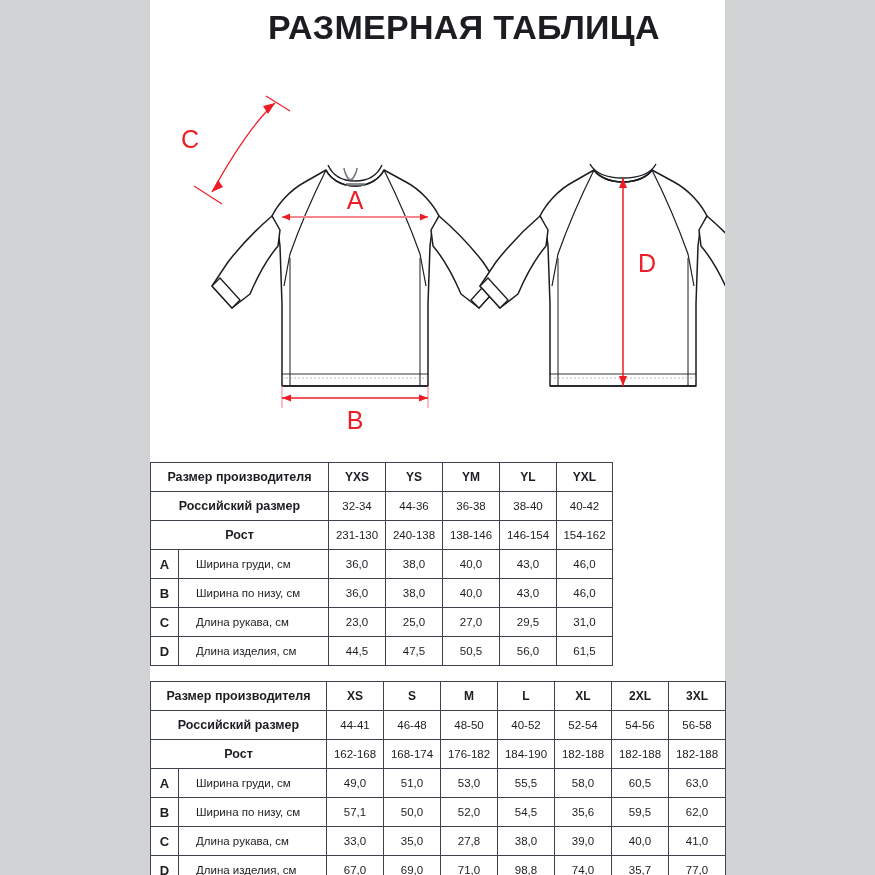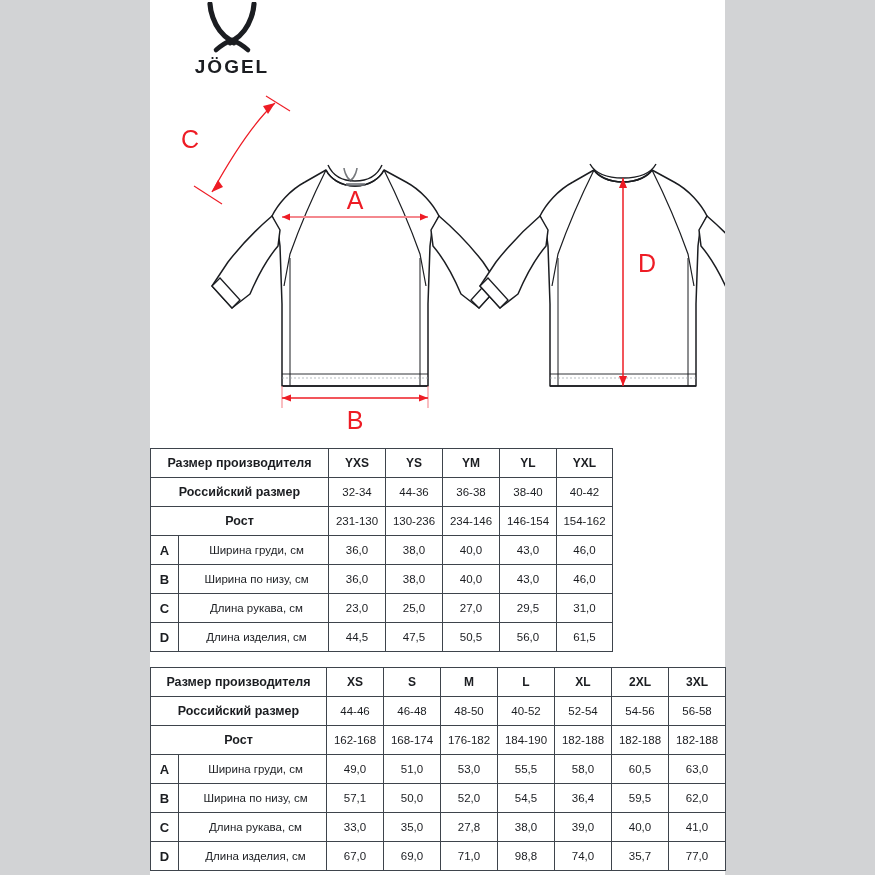--- a/index.html
+++ b/index.html
@@ -84,20 +84,21 @@
     height: 352px;
   }
   .figures svg { display: block; }
 
   
   .tbl {
     position: absolute;
     border-collapse: collapse;
     table-layout: fixed;
     background: #fff;
+    margin-top: 14px;
   }
   .tbl td {
     border: 1.6px solid #3e444c;
     color: #1b1d21;
     text-align: center;
     vertical-align: middle;
     padding: 0;
     font-size: 11.5px;
     height: 29px;
     box-sizing: border-box;
@@ -111,44 +112,36 @@
   .tbl td.lbl-head {
     font-weight: 700;
     font-size: 12.5px;
     text-align: center;
   }
   .tbl td.letter {
     font-weight: 700;
     font-size: 13px;
   }
   .tbl td.desc {
-    text-align: center;
-    padding-left: 6px;
+    text-align: left;
+    padding-left: 17px;
     font-size: 11.5px;
   }
 
   #table1 { left: 0px; top: 448px; width: 462px; }
   #table2 { left: 0px; top: 667px; width: 575px; }
 </style>
 </head>
 <body>
 
 <div id="page">
   <div class="sheet">
 
     <div class="header">
-      <div class="logo-block">
-        <svg class="logo-mark" viewBox="0 0 60 58">
-          <path d="M8 2 C8 2 9 26 28 38 C30.4 39.6 30.4 39.6 32 40.8 L32 40.8" fill="none" stroke="#1b1d21" stroke-width="5.2" stroke-linecap="round"></path>
-          <path d="M52 2 C52 2 51 26 32 38 C29.6 39.6 29.6 39.6 28 40.8" fill="none" stroke="#1b1d21" stroke-width="5.2" stroke-linecap="round"></path>
-          <path d="M14 48 C14 48 22 41 30 38" fill="none" stroke="#1b1d21" stroke-width="4.6" stroke-linecap="round"></path>
-          <path d="M46 48 C46 48 38 41 30 38" fill="none" stroke="#1b1d21" stroke-width="4.6" stroke-linecap="round"></path>
-        </svg>
-        <div class="logo-word">JÖGEL</div>
-      </div>
+      <div class="page-title">РАЗМЕРНАЯ ТАБЛИЦА</div>
     </div>
 
     <div class="figures">
       <svg width="575" height="352" viewBox="0 0 575 352">
 
         <g>
 
           <path d="M122 130
                    C128 118 140 104 155 96
                    L176 84
@@ -304,22 +297,22 @@
           <td class="lbl-head" colspan="2">Российский размер</td>
           <td>32-34</td>
           <td>44-36</td>
           <td>36-38</td>
           <td>38-40</td>
           <td>40-42</td>
         </tr>
         <tr>
           <td class="lbl-head" colspan="2">Рост</td>
           <td>231-130</td>
-          <td>130-236</td>
-          <td>234-146</td>
+          <td>240-138</td>
+          <td>138-146</td>
           <td>146-154</td>
           <td>154-162</td>
         </tr>
         <tr>
           <td class="letter">A</td>
           <td class="desc">Ширина груди, см</td>
           <td>36,0</td>
           <td>38,0</td>
           <td>40,0</td>
           <td>43,0</td>
@@ -373,21 +366,21 @@
           <td class="hdr">XS</td>
           <td class="hdr">S</td>
           <td class="hdr">M</td>
           <td class="hdr">L</td>
           <td class="hdr">XL</td>
           <td class="hdr">2XL</td>
           <td class="hdr">3XL</td>
         </tr>
         <tr>
           <td class="lbl-head" colspan="2">Российский размер</td>
-          <td>44-46</td>
+          <td>44-41</td>
           <td>46-48</td>
           <td>48-50</td>
           <td>40-52</td>
           <td>52-54</td>
           <td>54-56</td>
           <td>56-58</td>
         </tr>
         <tr>
           <td class="lbl-head" colspan="2">Рост</td>
           <td>162-168</td>
@@ -409,21 +402,21 @@
           <td>60,5</td>
           <td>63,0</td>
         </tr>
         <tr>
           <td class="letter">B</td>
           <td class="desc">Ширина по низу, см</td>
           <td>57,1</td>
           <td>50,0</td>
           <td>52,0</td>
           <td>54,5</td>
-          <td>36,4</td>
+          <td>35,6</td>
           <td>59,5</td>
           <td>62,0</td>
         </tr>
         <tr>
           <td class="letter">C</td>
           <td class="desc">Длина рукава, см</td>
           <td>33,0</td>
           <td>35,0</td>
           <td>27,8</td>
           <td>38,0</td>

